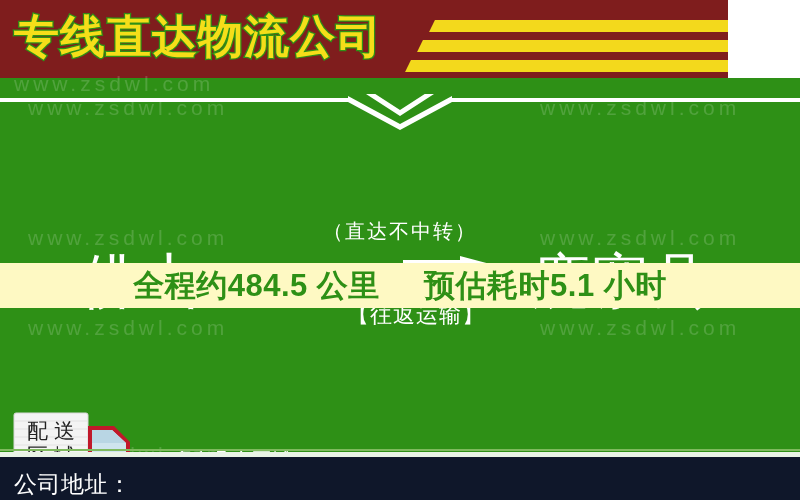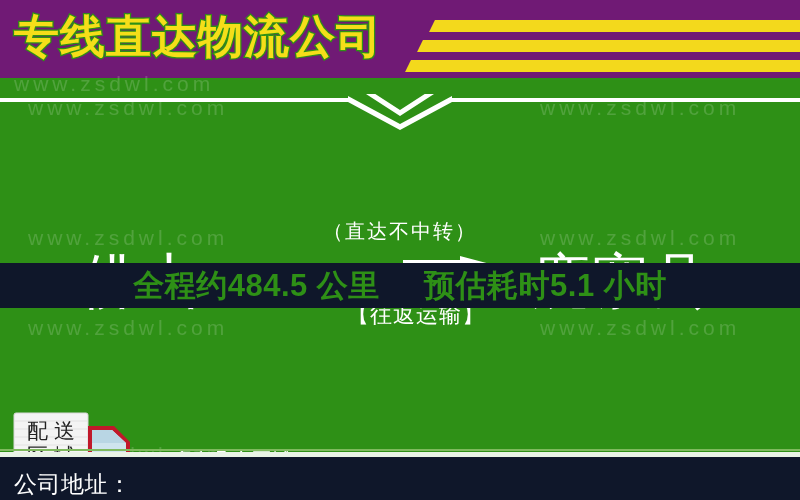--- a/index.html
+++ b/index.html
@@ -8,22 +8,22 @@
     font-family:"Liberation Sans","DejaVu Sans",sans-serif;
     background:#ffffff;
   }
   #banner{
     position:relative;width:800px;height:500px;overflow:hidden;
     background:#ffffff;
   }
 
   
   #header{
-    position:absolute;left:0;top:0;width:800px;height:78px;
-    background:#701a75;overflow:hidden;
+    position:absolute;left:0;top:0;width:728px;height:78px;
+    background:#7f1d1d;overflow:hidden;
   }
   #header-title{
     position:absolute;left:14px;top:6px;
     font-size:45px;line-height:62px;font-weight:bold;
     color:#F5DE19;
     -webkit-text-stroke:2.5px #2E9016;
     paint-order:stroke fill;
     letter-spacing:1px;
     white-space:nowrap;
   }
@@ -73,21 +73,21 @@
   }
   #arrow-双向{position:absolute;left:285px;top:178px;width:230px;height:44px;}
   #label-round{
     position:absolute;left:16px;top:222px;width:800px;text-align:center;
     font-size:22px;color:#ffffff;letter-spacing:1px;
   }
 
   
   #stats-band{
     position:absolute;left:0;top:263px;width:800px;height:45px;
-    background:#0f172a;
+    background:#fef9c3;
     display:flex;align-items:center;justify-content:center;
   }
   #stats-inner{
     color:#2E9016;font-size:31px;font-weight:bold;white-space:nowrap;
     letter-spacing:0.5px;
   }
   #stats-gap{display:inline-block;width:26px;}
 
   
   #truck{position:absolute;left:6px;top:330px;width:152px;height:85px;}

